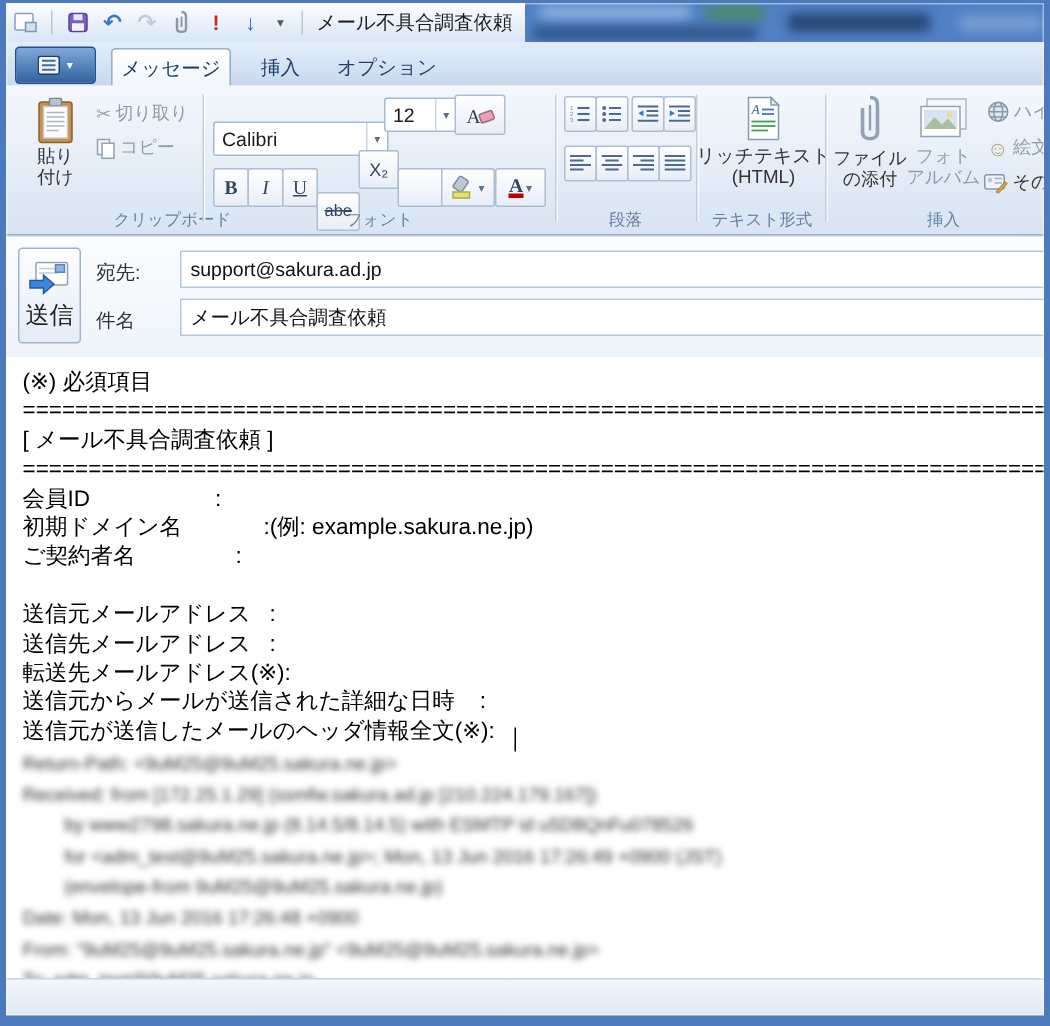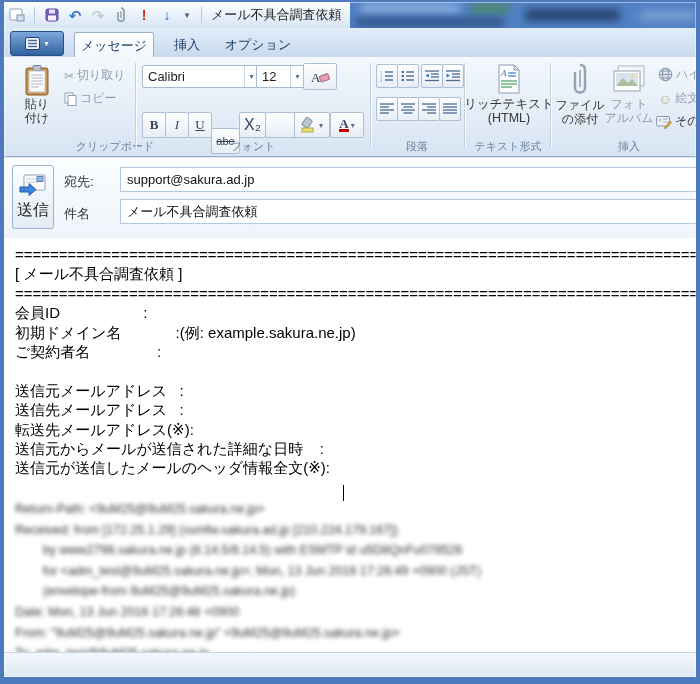--- a/index.html
+++ b/index.html
@@ -155,39 +155,39 @@
     <div class="smallitem muted" style="left:62px;top:33px;">
       <span class="icon"><svg width="13" height="14" viewBox="0 0 13 14">
             <rect x="1" y="1" width="8" height="10" fill="#f4f7fa" stroke="#93a2b5"></rect>
             <rect x="4" y="3.5" width="8" height="10" fill="#fdfdfe" stroke="#93a2b5"></rect>
           </svg></span>
       <span>コピー</span>
     </div>
     <div class="glabel" style="left:4px;width:128px;margin-left:45px;">クリップボード</div>
     <div class="gsep" style="left:133px;"></div>
 
-    <div class="combo" style="left:140px;top:8px;width:110px;gap:20px;">
+    <div class="combo" style="left:140px;top:24px;width:110px;gap:20px;">
       <span>Calibri</span>
       <span class="dn">▾</span>
     </div>
     <div class="combo" style="left:254px;top:8px;width:42px;">
       <span>12</span>
       <span class="dn">▾</span>
     </div>
     <div class="sbtn" style="left:301px;top:6px;width:32px;height:25px;">
       <span class="icon"><svg width="20" height="16" viewBox="0 0 20 16">
             <text x="1" y="13" font-size="13" font-family="serif" fill="#2b3a4e">A</text>
             <rect x="10" y="6" width="9" height="6" rx="1" fill="#e8a0b4" stroke="#a06b7d" transform="rotate(-20 14 9)"></rect>
           </svg></span>
     </div>
     <div class="sbtn fmtB" style="left:140px;top:55px;width:22px;height:24px;">B</div>
     <div class="sbtn fmtI" style="left:163px;top:55px;width:22px;height:24px;">I</div>
     <div class="sbtn fmtU" style="left:186px;top:55px;width:22px;height:24px;">U</div>
     <div class="sbtn fmtS" style="left:209px;top:71px;width:27px;height:24px;">abe</div>
-    <div class="sbtn" style="left:237px;top:55px;width:25px;height:24px;font-size:16px;">X₂</div>
+    <div class="sbtn" style="left:237px;top:43px;width:25px;height:24px;font-size:12px;">X₂</div>
     <div class="sbtn" style="left:263px;top:55px;width:25px;height:24px;font-size:10px;padding-left:36px;">X²</div>
     <div class="sbtn" style="left:292px;top:55px;width:34px;height:24px;">
       <span class="icon"><svg width="16" height="16" viewBox="0 0 16 16">
             <rect x="3" y="1" width="7" height="9" rx="1.5" fill="#bcc7d4" stroke="#7e8ea0" transform="rotate(35 6 5)"></rect>
             <rect x="1" y="11" width="11" height="4" fill="#e8e06a" stroke="#b0a84e"></rect>
           </svg></span>
       <span class="dn2">▾</span>
     </div>
     <div class="sbtn" style="left:328px;top:55px;width:32px;height:24px;">
       <span class="fontcolorA">A</span>
@@ -377,20 +377,21 @@
       </span>
       <span class="cap">送信</span>
     </div>
     <span class="flabel" style="left:62px;top:15px;">宛先:</span>
     <input class="finput" style="top: 9px;" value="support@sakura.ad.jp">
     <span class="flabel" style="left:62px;top:47px;">件名</span>
     <input class="finput" style="top: 41px;" value="メール不具合調査依頼">
   </div>
 
   <div class="bodyarea">
+    <div class="bline">(※) 必須項目</div>
     <div class="bline">================================================================================</div>
     <div class="bline">[ メール不具合調査依頼 ]</div>
     <div class="bline">================================================================================</div>
     <div class="bline">会員ID                    :</div>
     <div class="bline">初期ドメイン名             :(例: example.sakura.ne.jp)</div>
     <div class="bline">ご契約者名                :</div>
     <div class="bline"></div>
     <div class="bline">送信元メールアドレス   :</div>
     <div class="bline">送信先メールアドレス   :</div>
     <div class="bline">転送先メールアドレス(※):</div>

